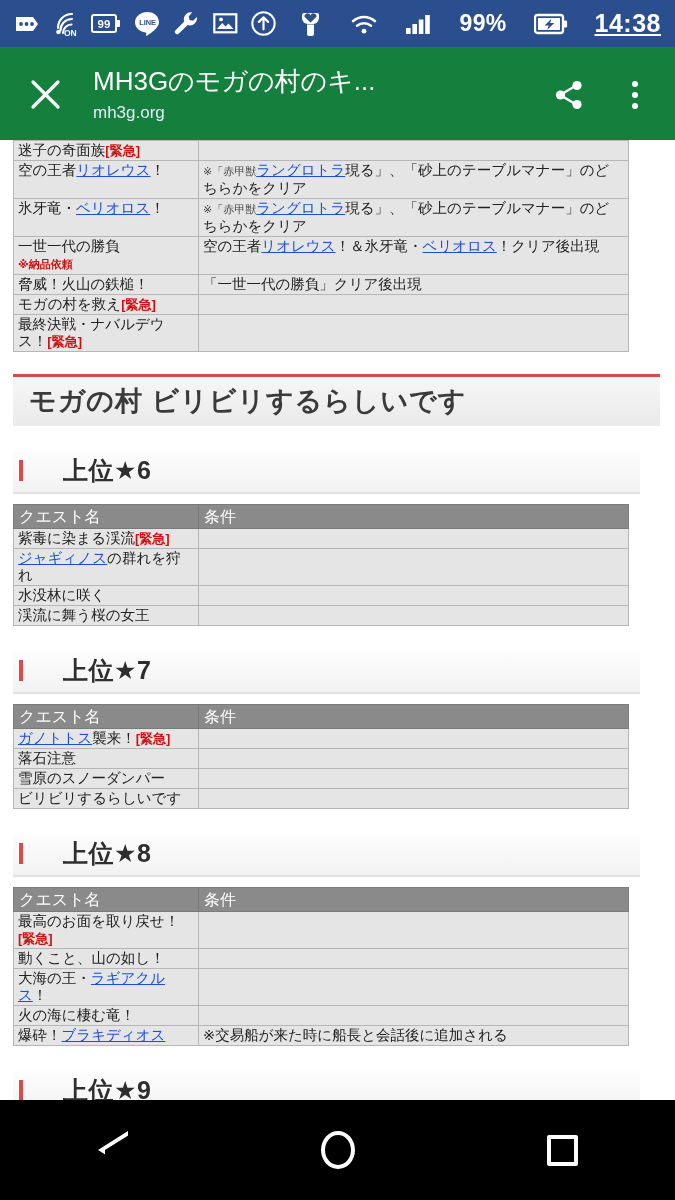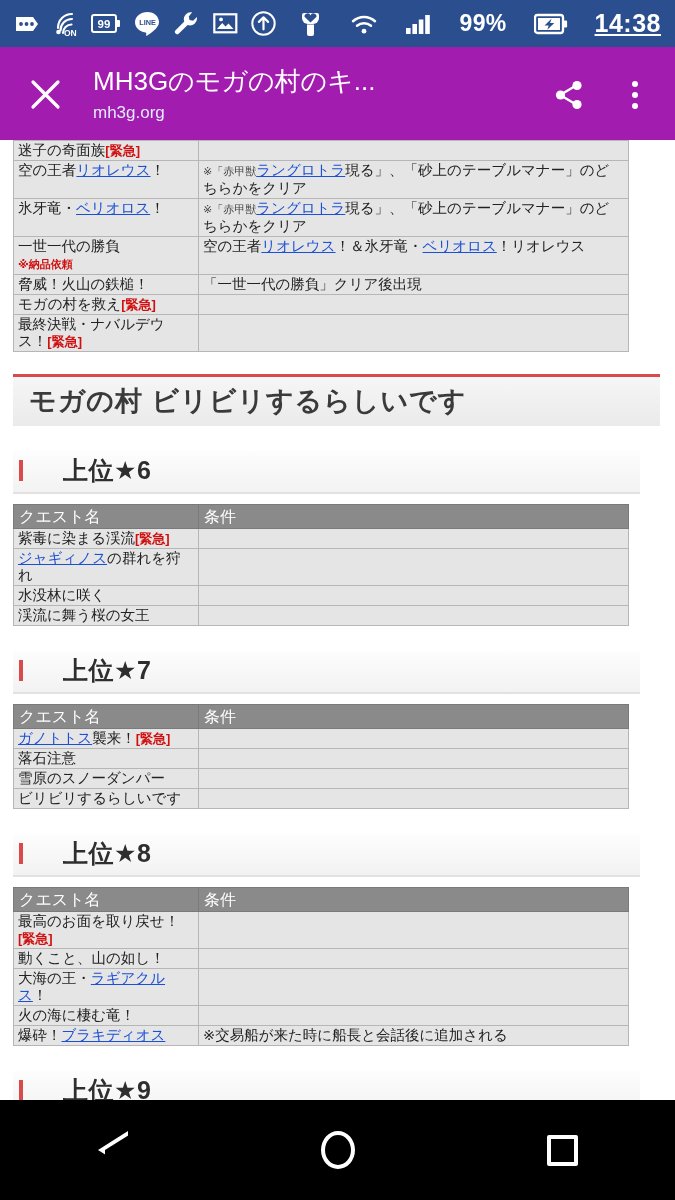--- a/index.html
+++ b/index.html
@@ -20,21 +20,21 @@
   }
   .sb-left { display:flex; align-items:center; gap:13px; margin-left:14px; }
   .sb-right { display:flex; align-items:center; gap:27px; margin-left:auto; margin-right:14px; }
   .sb-ic { display:flex; align-items:center; justify-content:center; }
   .sb-text { font-size:23px; font-weight:bold; letter-spacing:.3px; color:#fff; }
   .sb-clock { font-size:25px; font-weight:bold; letter-spacing:.5px; color:#fff;text-decoration:underline; }
 
   
   .cct {
     position:absolute; top:47px; left:0; width:675px; height:93px;
-    background:#a21caf;
+    background:#15803d;
   }
   .cct-close {
     position:absolute; left:22px; top:24px; width:46px; height:46px;
     display:flex; align-items:center; justify-content:center; cursor:pointer;
   }
   .cct-titles { position:absolute; left:93px; top:16px; width:370px; }
   .cct-title {
     font-size:26px; color:#ffffff; line-height:36px;
     white-space:nowrap; overflow:hidden;
   }
@@ -277,21 +277,21 @@
         <tr>
           <td><span>空の王者</span><a class="lk" href="#">リオレウス</a><span>！</span></td>
           <td><span class="ast">※「赤甲獣</span><a class="lk" href="#">ラングロトラ</a><span>現る」、「砂上のテーブルマナー」のどちらかをクリア</span></td>
         </tr>
         <tr>
           <td><span>氷牙竜・</span><a class="lk" href="#">ベリオロス</a><span>！</span></td>
           <td><span class="ast">※「赤甲獣</span><a class="lk" href="#">ラングロトラ</a><span>現る」、「砂上のテーブルマナー」のどちらかをクリア</span></td>
         </tr>
         <tr>
           <td><span>一世一代の勝負</span><br><span class="nohin">※納品依頼</span></td>
-          <td><span>空の王者</span><a class="lk" href="#">リオレウス</a><span>！＆氷牙竜・</span><a class="lk" href="#">ベリオロス</a><span>！リオレウス</span></td>
+          <td><span>空の王者</span><a class="lk" href="#">リオレウス</a><span>！＆氷牙竜・</span><a class="lk" href="#">ベリオロス</a><span>！クリア後出現</span></td>
         </tr>
         <tr>
           <td>脅威！火山の鉄槌！</td>
           <td>「一世一代の勝負」クリア後出現</td>
         </tr>
         <tr>
           <td><span>モガの村を救え</span><span class="kyu">[緊急]</span></td>
           <td>&nbsp;</td>
         </tr>
         <tr>

